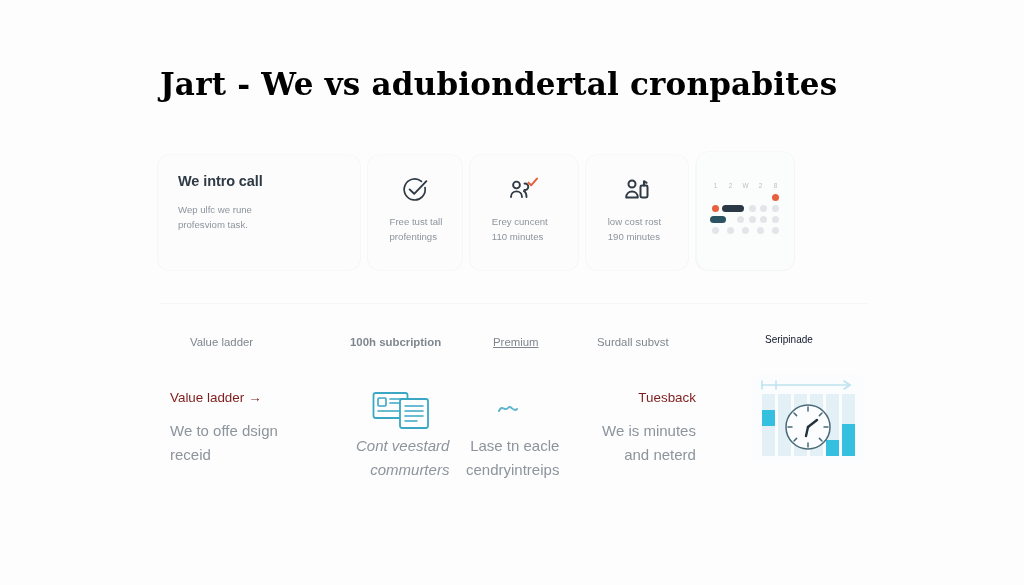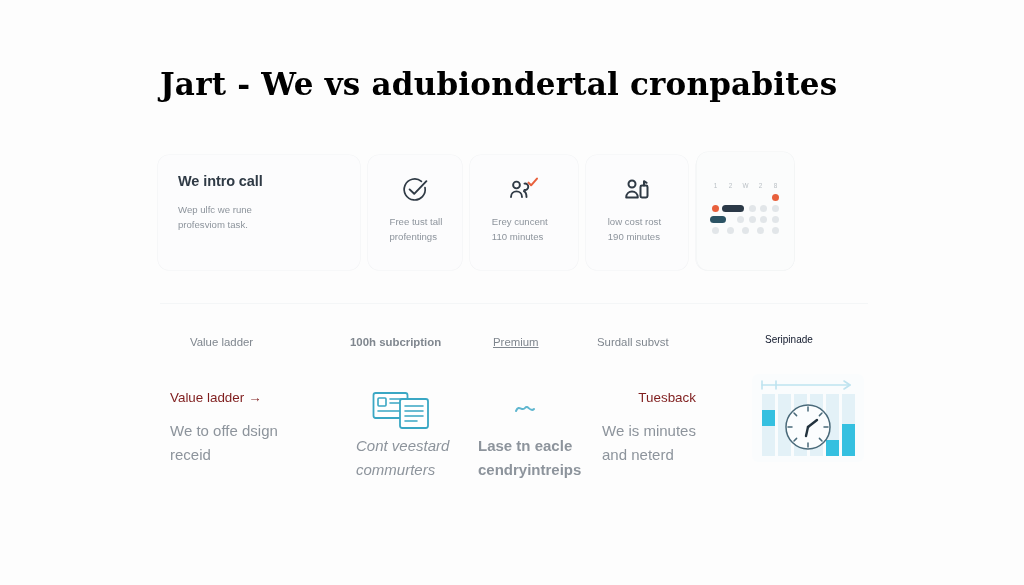--- a/index.html
+++ b/index.html
@@ -189,21 +189,21 @@
     margin-bottom: 14px;
     white-space: nowrap;
   }
   .bcol-heading .arrow { margin-left: 4px; }
   .bcol-body {
     font-size: 15px;
     line-height: 1.6;
     color: #8d949c;
     white-space: pre-line;
   }
-  .bcol-body.centered { text-align: left; }
+  .bcol-body.centered { text-align: right; }
   .bcol-icon {
     height: 38px;
     display: flex;
     align-items: center;
     margin-bottom: 6px;
   }
   .bcol-icon.centered { justify-content: center; }
 
   
   .clock-widget {
@@ -395,21 +395,21 @@
           <rect x="6" y="10" width="8" height="8" rx="1" fill="none" stroke="#3aa7c4" stroke-width="1.6"></rect>
           <path d="M18 11h13M18 15h13M6 23h26" stroke="#3aa7c4" stroke-width="1.6" stroke-linecap="round"></path>
           <rect x="28" y="11" width="28" height="29" rx="2.2" fill="#fff" stroke="#3aa7c4" stroke-width="1.8"></rect>
           <path d="M33 18h18M33 23h18M33 28h18M33 33h12" stroke="#3aa7c4" stroke-width="1.6" stroke-linecap="round"></path>
         </svg>
       </div>
       <div class="bcol-body centered">Cont veestard
 commurters</div>
     </div>
 
-    <div class="bcol" style="left:318px;font-weight:bold;">
+    <div class="bcol" style="left:306px;">
       <div class="bcol-icon centered">
         <svg width="40" height="20" viewBox="0 0 40 20">
           <path d="M6 12c3-7 6 1 9-3s5 5 9 1" fill="none" stroke="#5fb6cf" stroke-width="2" stroke-linecap="round"></path>
         </svg>
       </div>
       <div class="bcol-body centered">Lase tn  eacle
 cendryintreips</div>
     </div>
 
     <div class="bcol" style="left:442px;">

